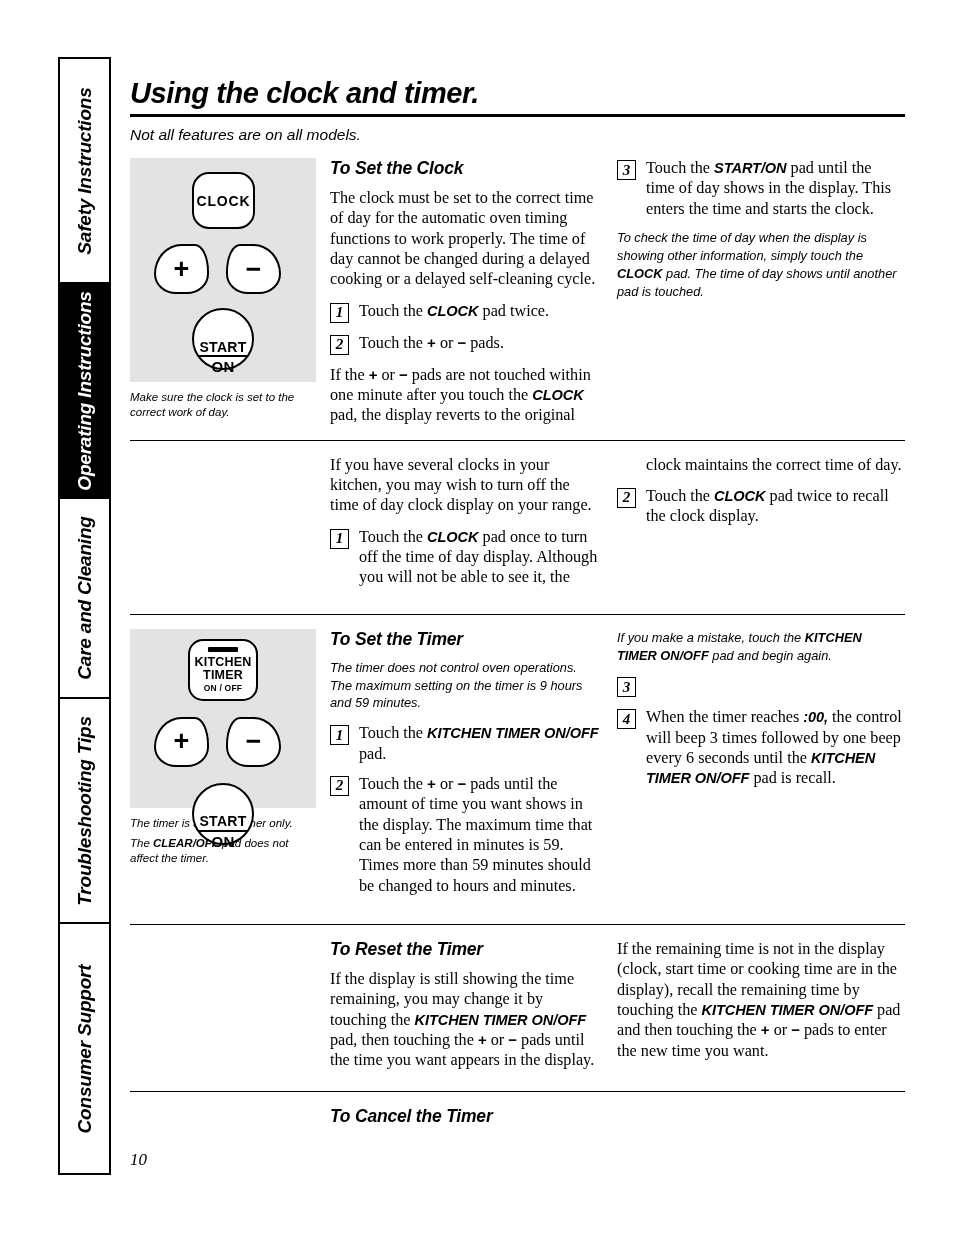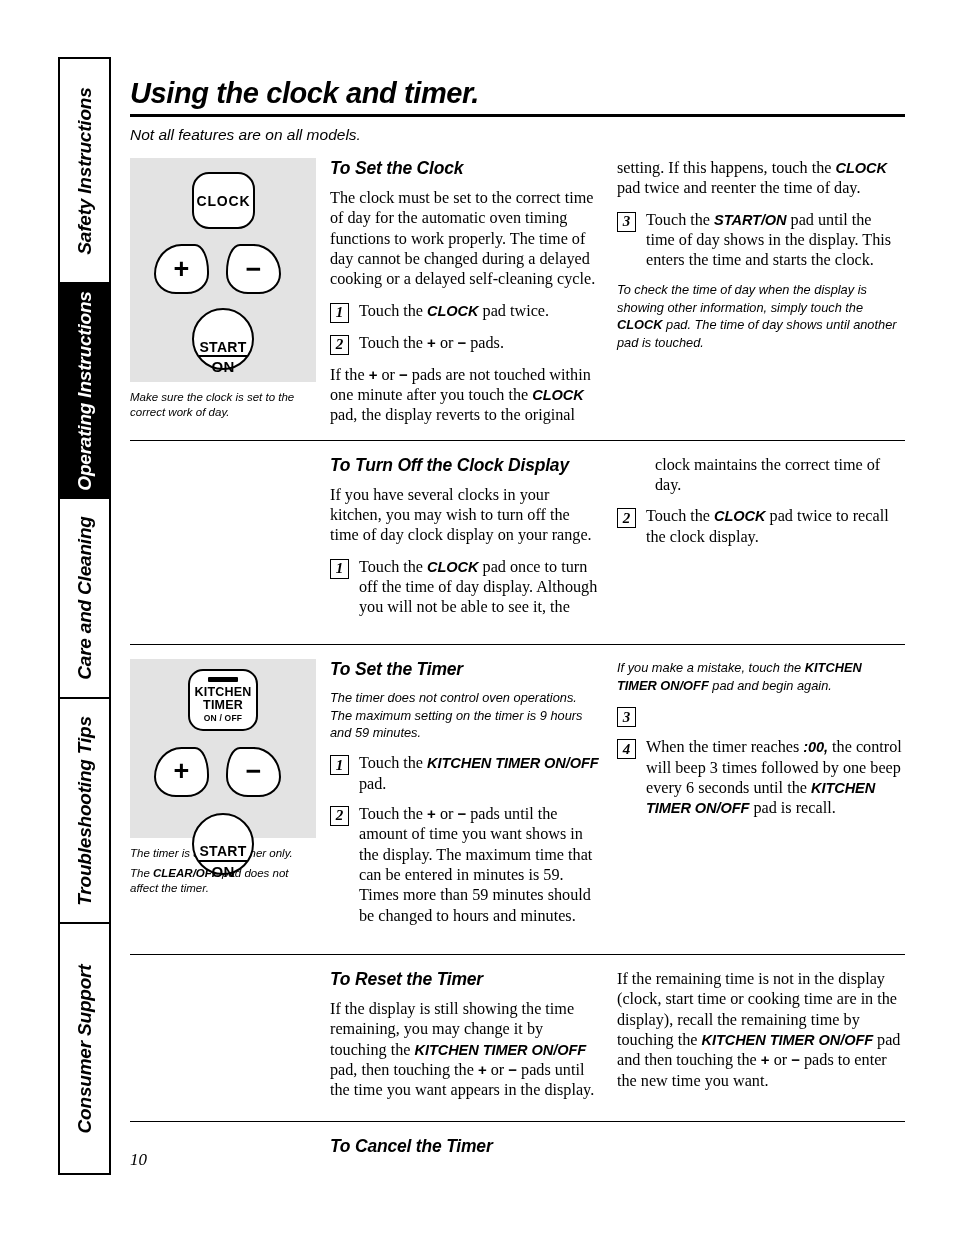--- a/index.html
+++ b/index.html
@@ -285,49 +285,47 @@
 
       <div class="step">
         <div class="step-num">2</div>
         <div class="step-body"><span>Touch the </span><span class="sym">+</span><span> or </span><span class="sym">−</span><span> pads.</span></div>
       </div>
 
       <p class="body"><span>If the </span><span class="sym">+</span><span> or </span><span class="sym">−</span><span> pads are not touched within one minute after you touch the </span><span class="kb">CLOCK</span><span> pad, the display reverts to the original</span></p>
     </div>
 
     <div class="text-col2">
-      <p class="body"><span>setting. If this happens, touch the </span><span class="kb">CLOCK</span><span> pad twice and reenter the time of day.</span></p>
 
       <div class="step">
         <div class="step-num">3</div>
         <div class="step-body"><span>Touch the </span><span class="kb">START/ON</span><span> pad until the time of day shows in the display. This enters the time and starts the clock.</span></div>
       </div>
 
       <p class="note"><span>To check the time of day when the display is showing other information, simply touch the </span><b>CLOCK</b><span> pad. The time of day shows until another pad is touched.</span></p>
     </div>
   </div>
 
   <div style="height:14px;"></div>
   <div class="rule-thin"></div>
 
   <div class="band">
     <div class="illo-col"></div>
 
     <div class="text-col">
-      <h2 class="sec">To Turn Off the Clock Display</h2>
       <p class="body">If you have several clocks in your kitchen, you may wish to turn off the time of day clock display on your range.</p>
 
       <div class="step">
         <div class="step-num">1</div>
         <div class="step-body"><span>Touch the </span><span class="kb">CLOCK</span><span> pad once to turn off the time of day display. Although you will not be able to see it, the</span></div>
       </div>
     </div>
 
     <div class="text-col2">
-      <p class="body" style="margin-left:38px;font-family:Liberation Serif, serif;">clock maintains the correct time of day.</p>
+      <p class="body" style="margin-left:29px;font-family:Liberation Serif, serif;">clock maintains the correct time of day.</p>
       <div class="step">
         <div class="step-num">2</div>
         <div class="step-body"><span>Touch the </span><span class="kb">CLOCK</span><span> pad twice to recall the clock display.</span></div>
       </div>
     </div>
   </div>
 
   <div style="height:16px;"></div>
   <div class="rule-thin"></div>
 

